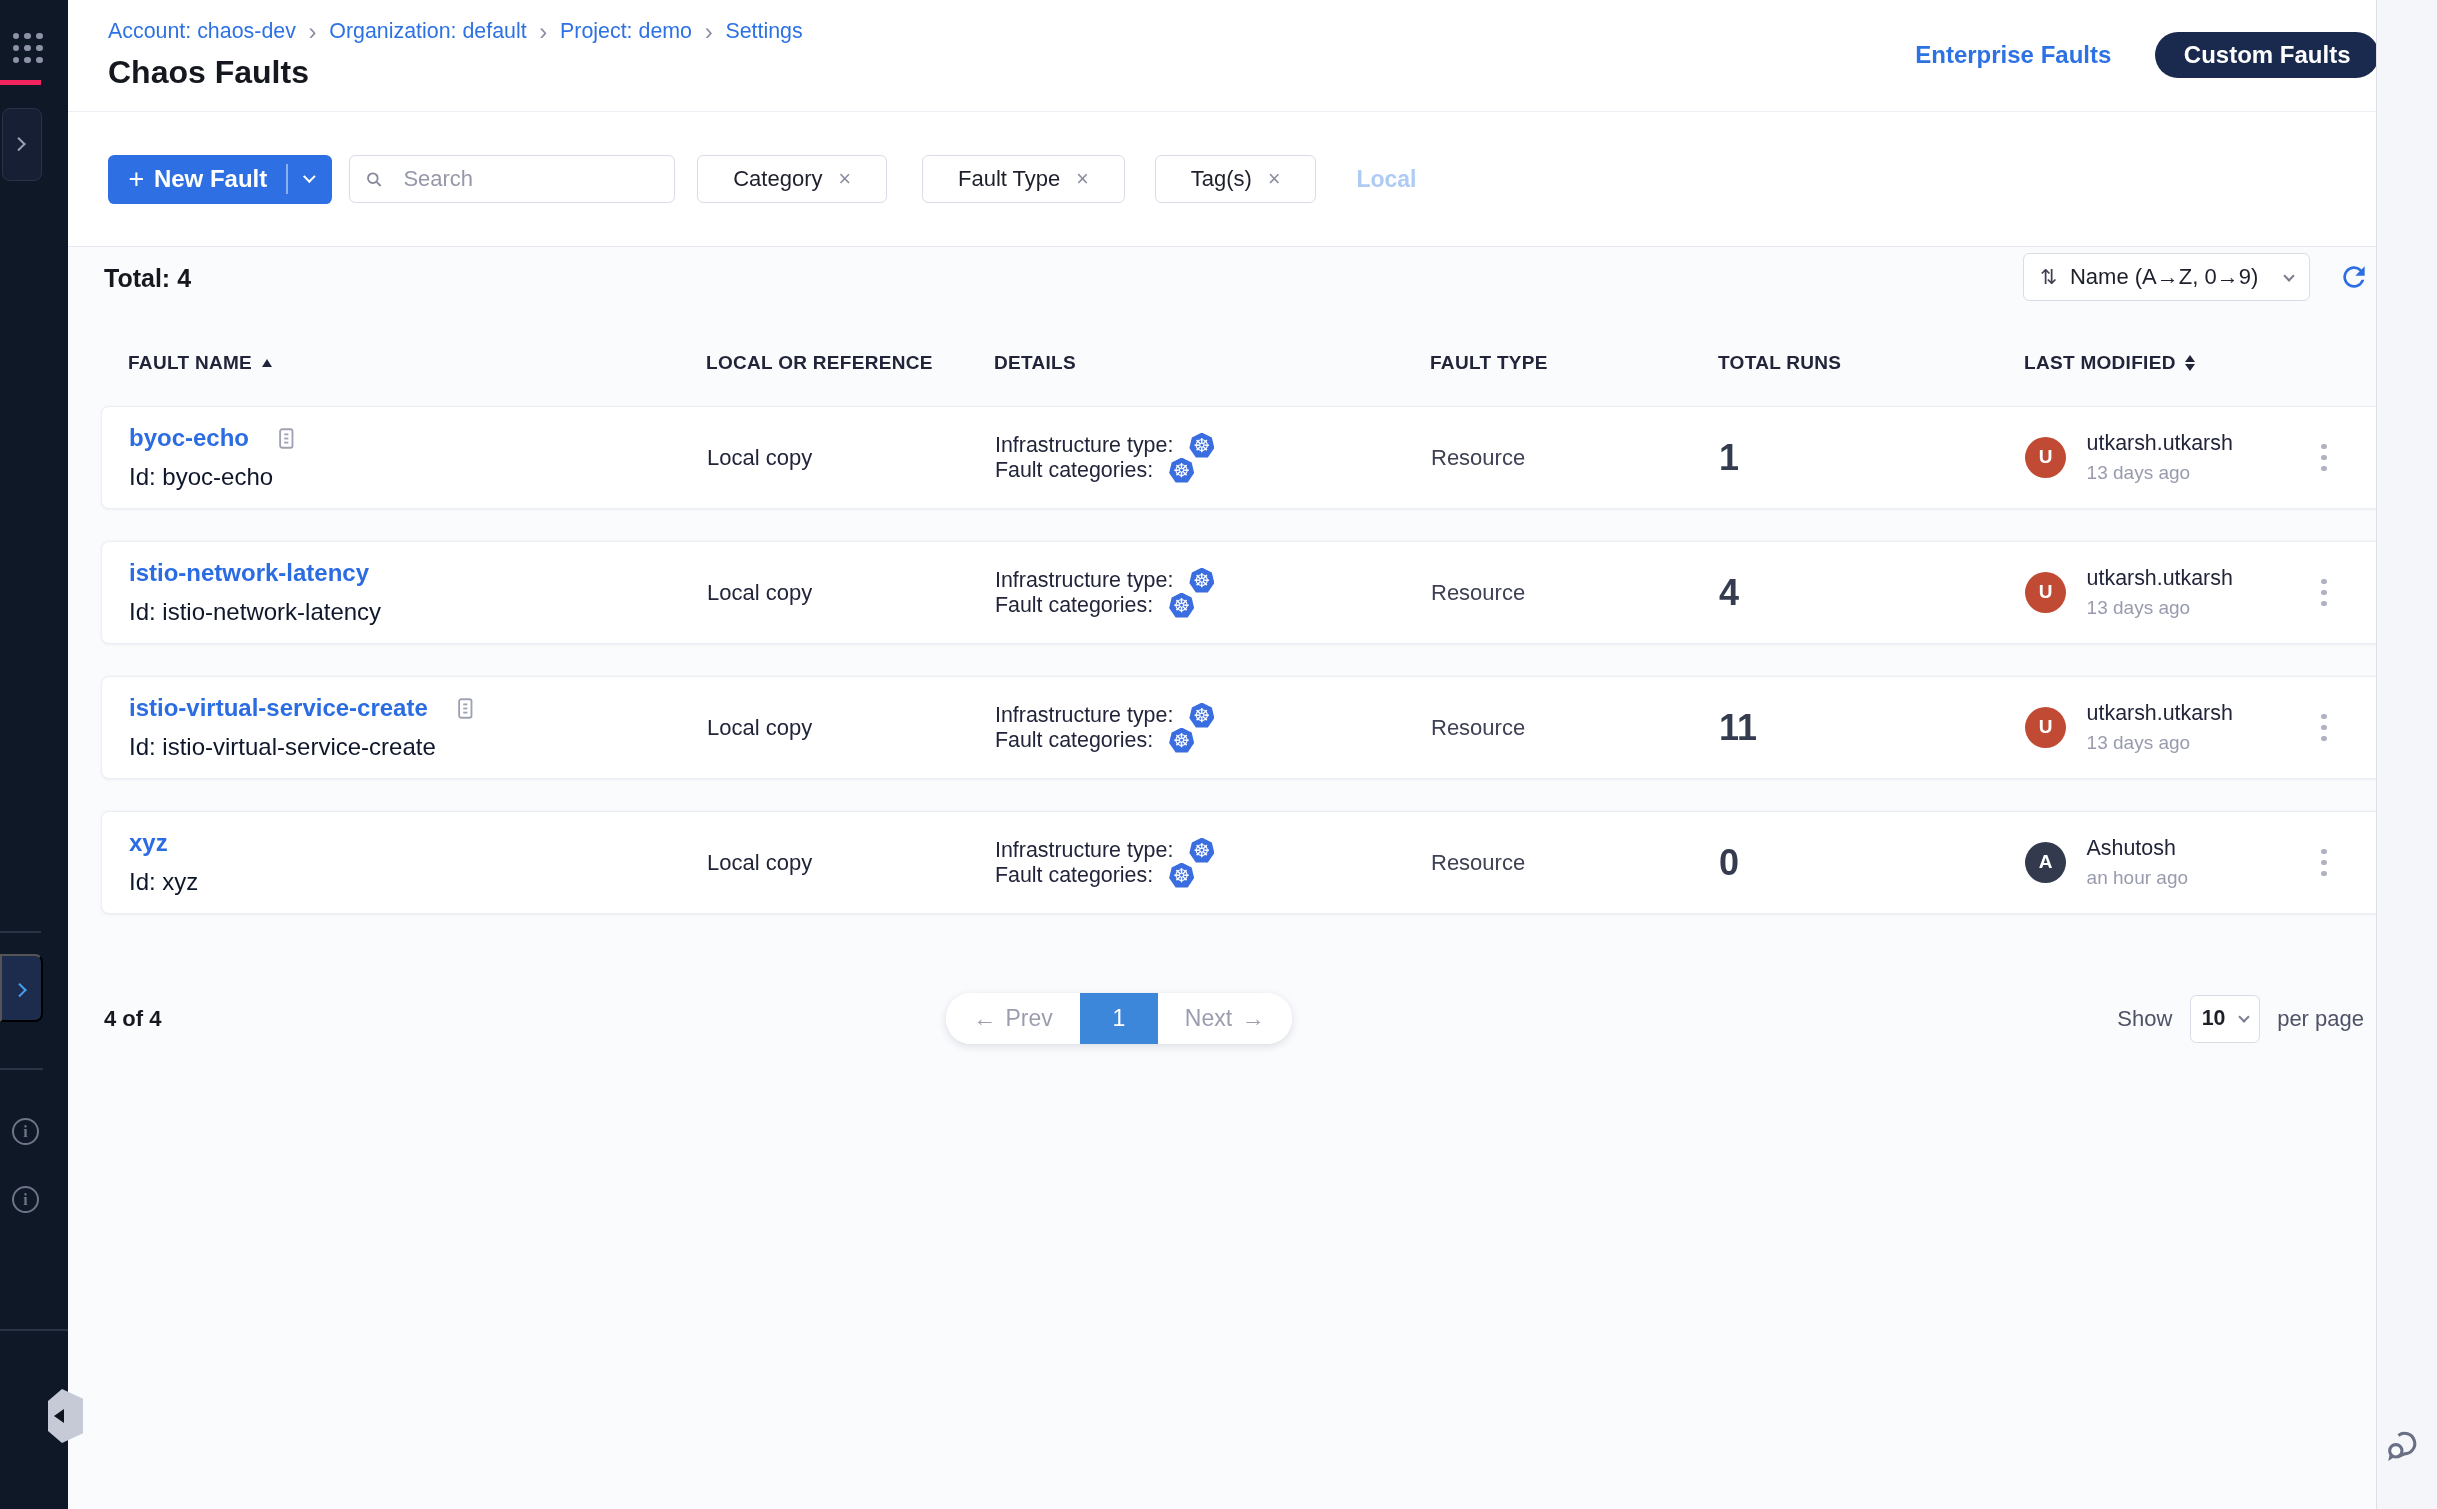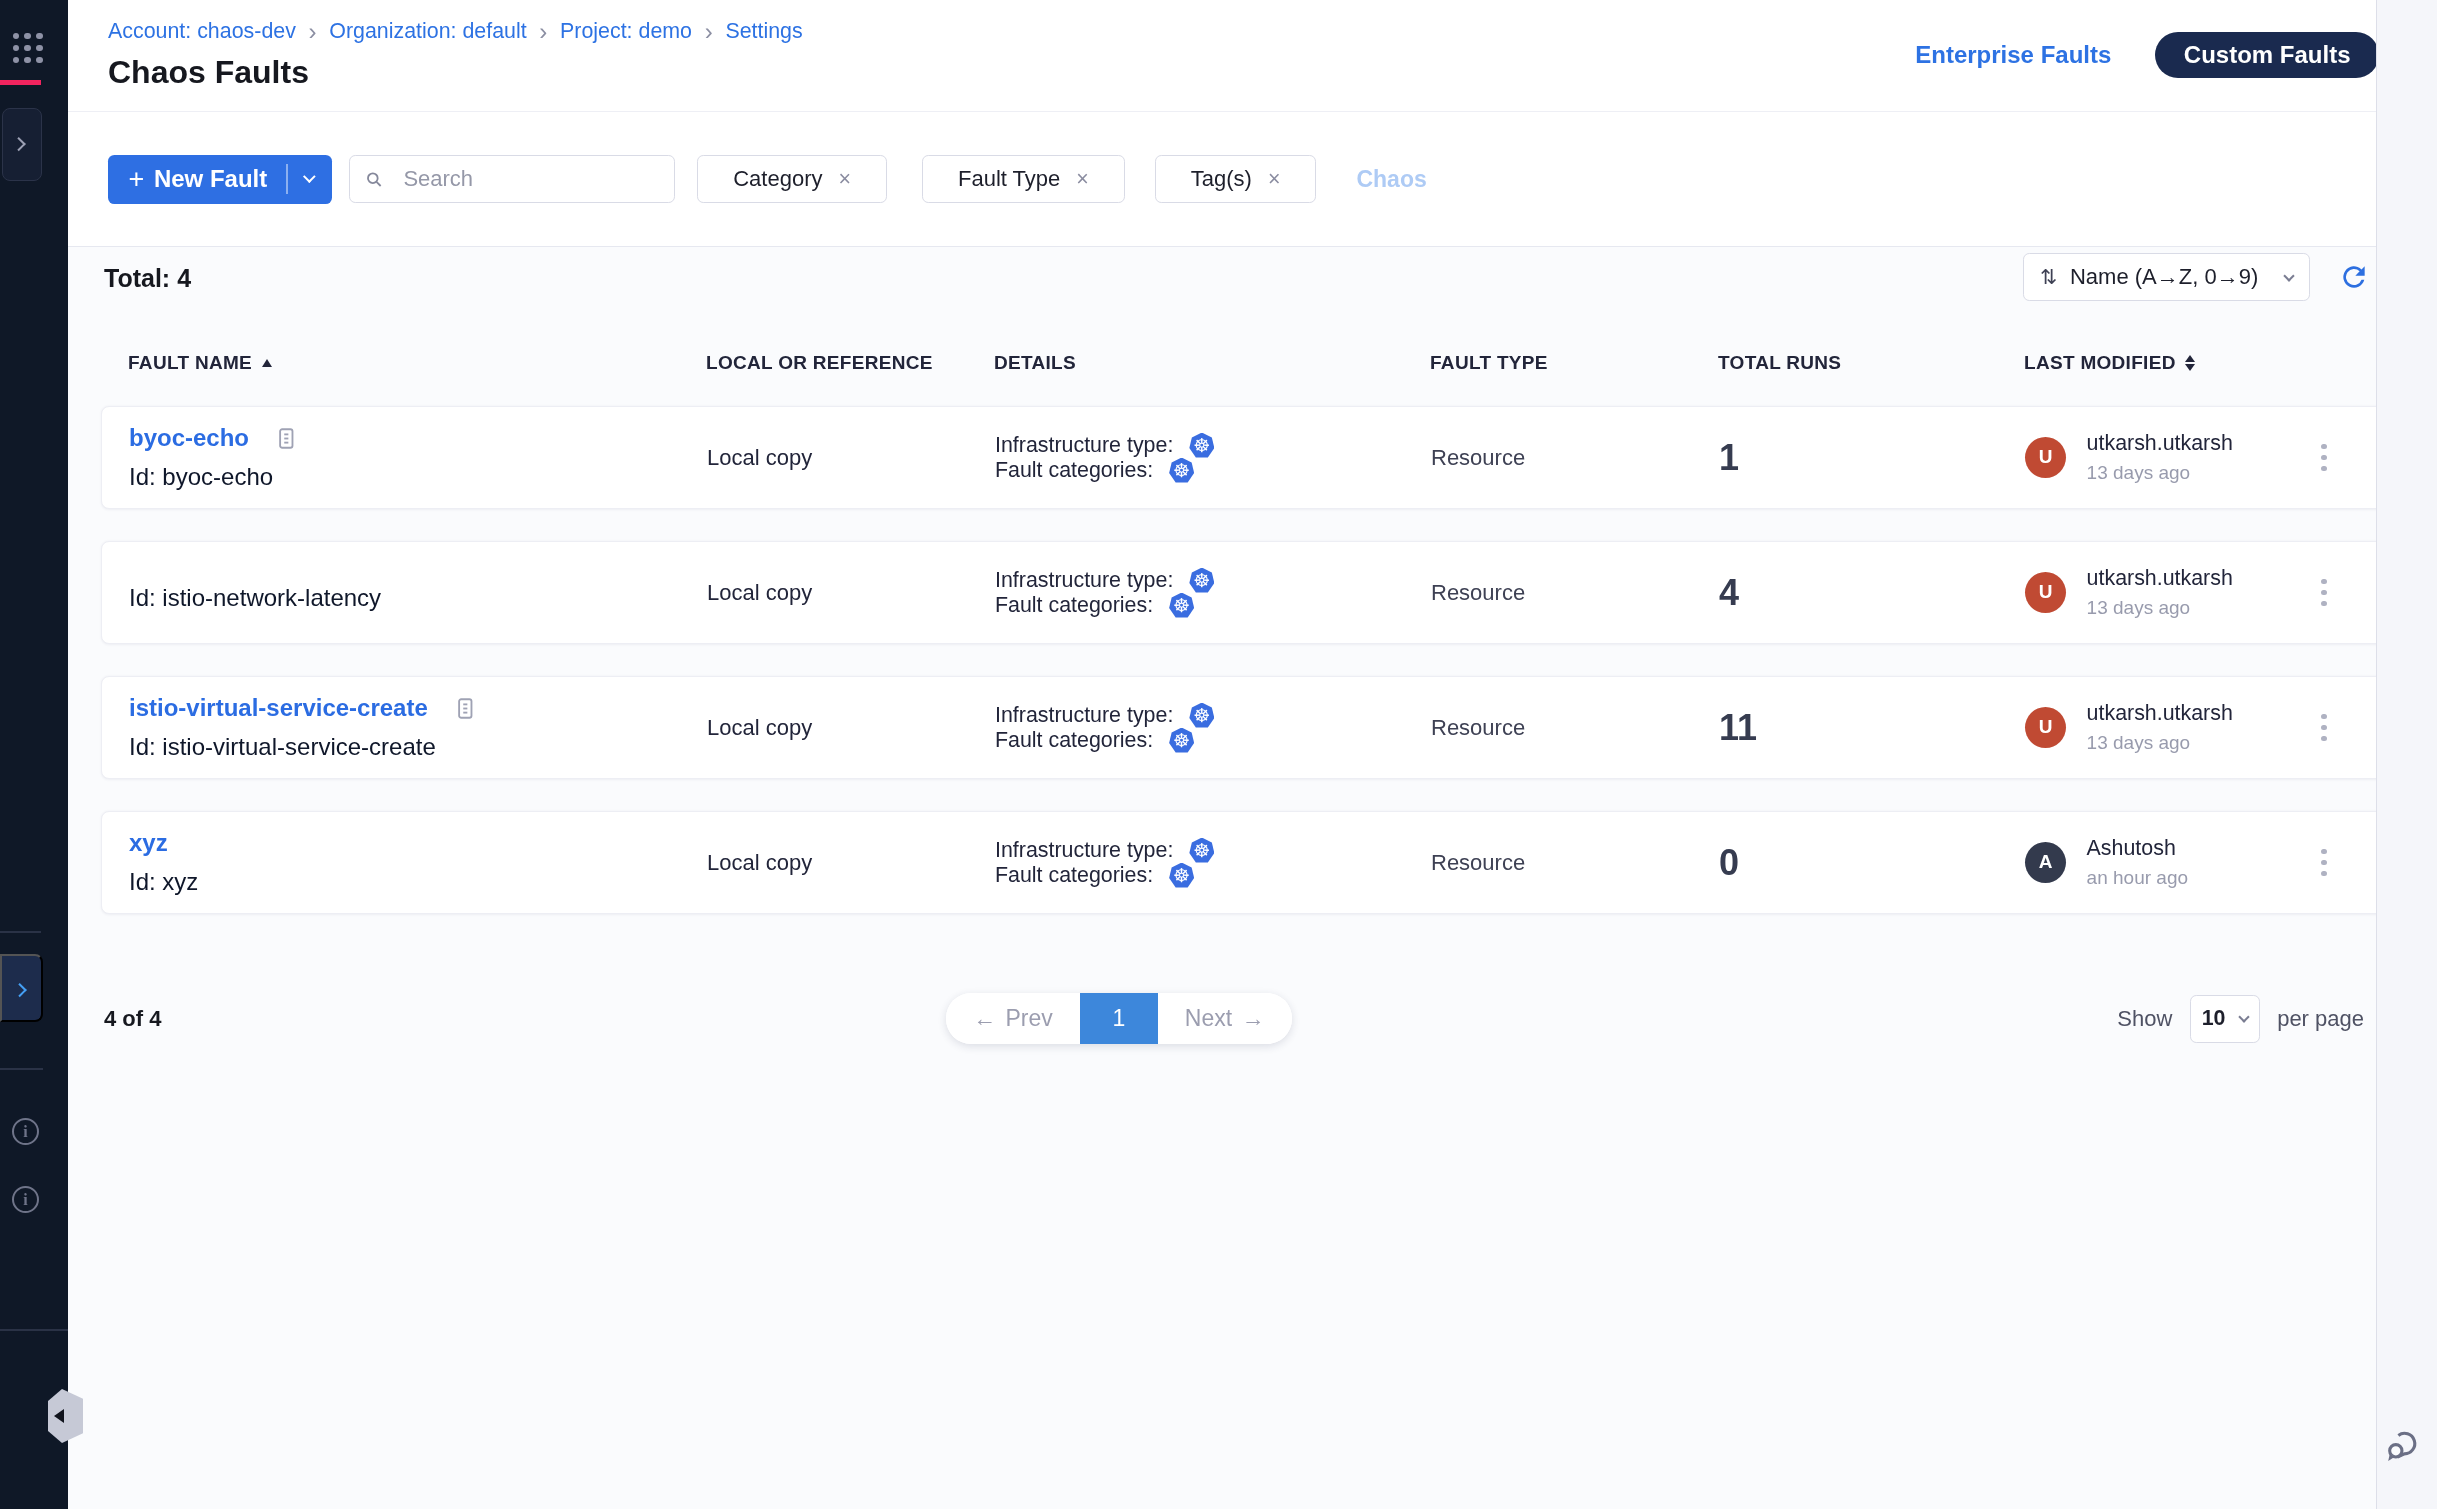--- a/index.html
+++ b/index.html
@@ -196,21 +196,21 @@
         <span class="x">×</span>
       </button>
       <button class="chip chip2">
         <span>Fault Type</span>
         <span class="x">×</span>
       </button>
       <button class="chip chip3">
         <span>Tag(s)</span>
         <span class="x">×</span>
       </button>
-      <a href="#" class="reset-link">Chaos</a>
+      <a href="#" class="reset-link">Local</a>
     </div>
 
 
     <section class="content">
 
       <div class="list-head">
         <div class="total-label">Total: 4</div>
         <div class="sort-box">
           <span class="sort-glyph">⇅</span>
           <span class="sort-label">Name (A→Z, 0→9)</span>
@@ -285,20 +285,23 @@
           </div>
           <button class="kebab">
               <span></span>
               <span></span>
               <span></span>
             </button>
         </div>
 
         <div class="row-card tbl-grid">
           <div class="cell-name">
+            <div class="name-line">
+              <a href="#" class="fault-link">istio-network-latency</a>
+            </div>
             <div class="fault-id">Id: istio-network-latency</div>
           </div>
           <div class="cell-local">Local copy</div>
           <div class="cell-details">
             <div class="det-line">
                 <span>Infrastructure type:</span>
                 <span class="k8s">
                   <span>☸</span>
                 </span>
               </div>

